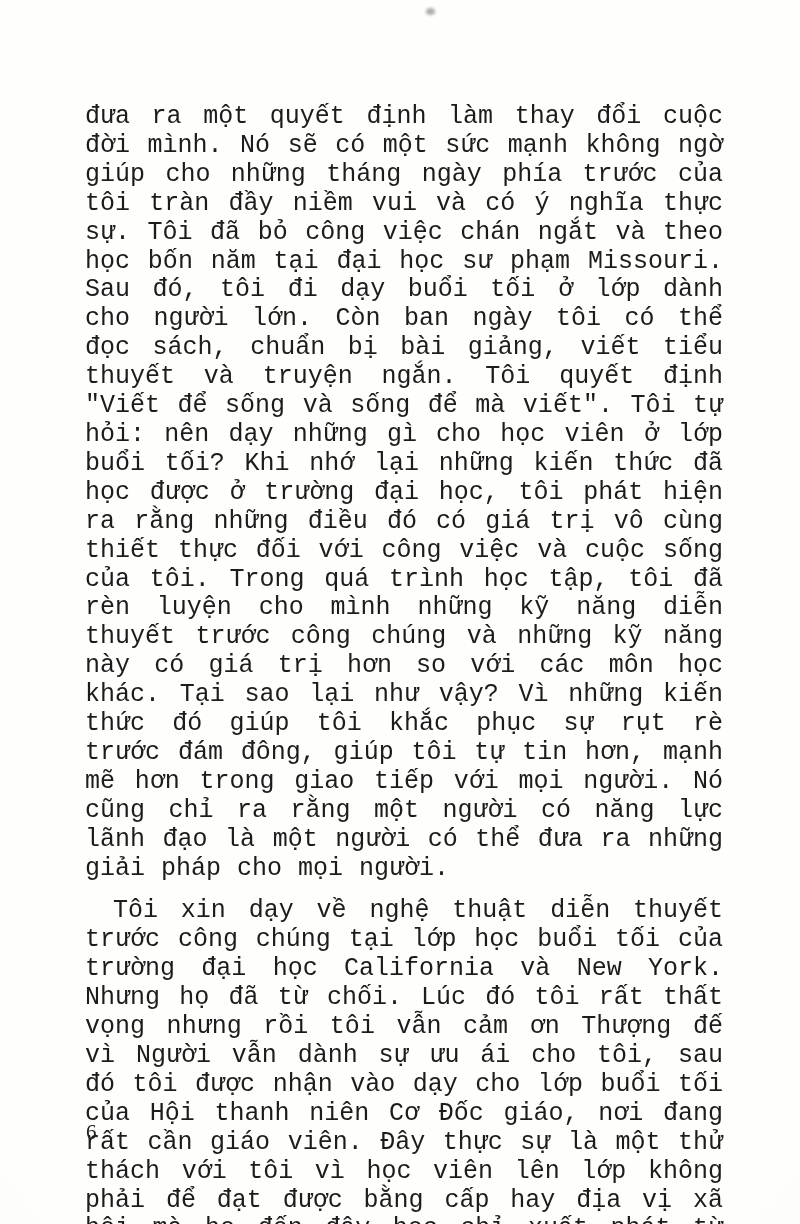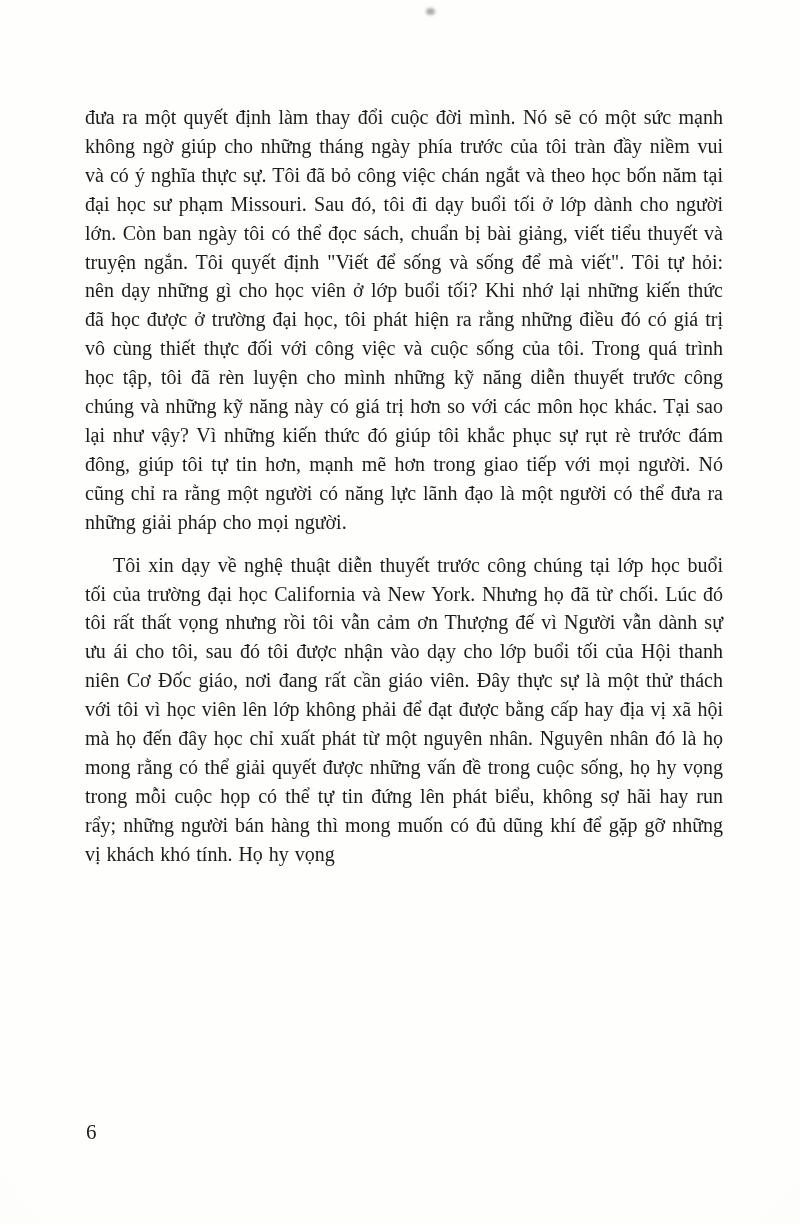--- a/index.html
+++ b/index.html
@@ -17,26 +17,27 @@
       color: #1c1c1c;
     }
     .text-block {
       position: absolute;
       left: 85px;
       top: 103px;
       width: 638px;
     }
     .para {
       margin: 0 0 14px 0;
-      font-size: 20px;
+      font-size: 25px;
       line-height: 28.9px;
       text-align: justify;
       word-spacing: 1px;
       -webkit-hyphens: none;
       hyphens: none;
+      font-family: Liberation Mono, monospace;
     }
     .para.indent {
       text-indent: 28px;
     }
     .page-number {
       position: absolute;
       left: 86px;
       top: 1118px;
       font-size: 21px;
       line-height: 28px;

